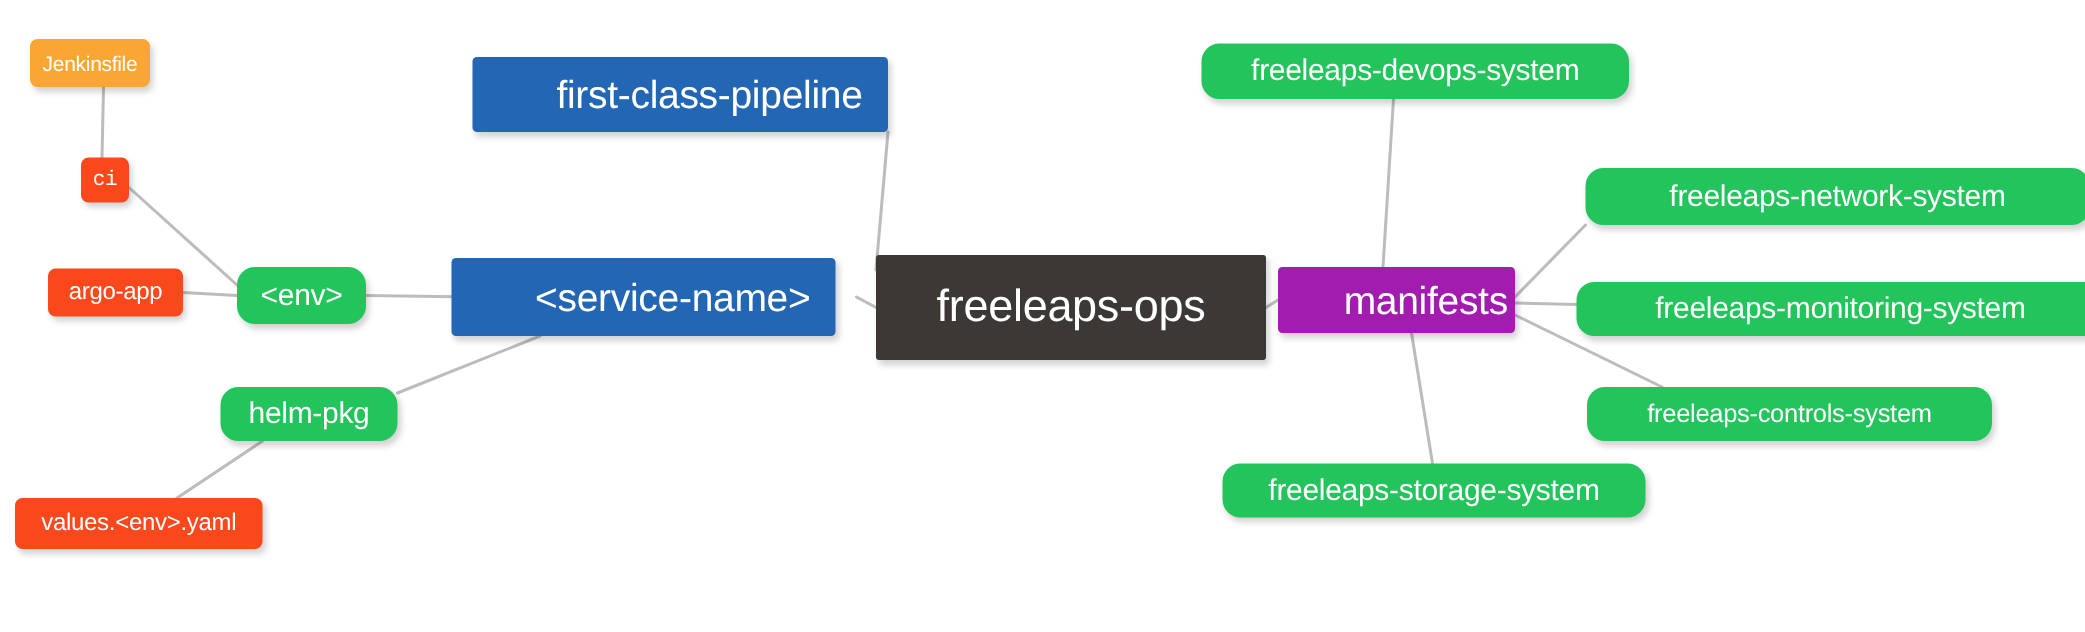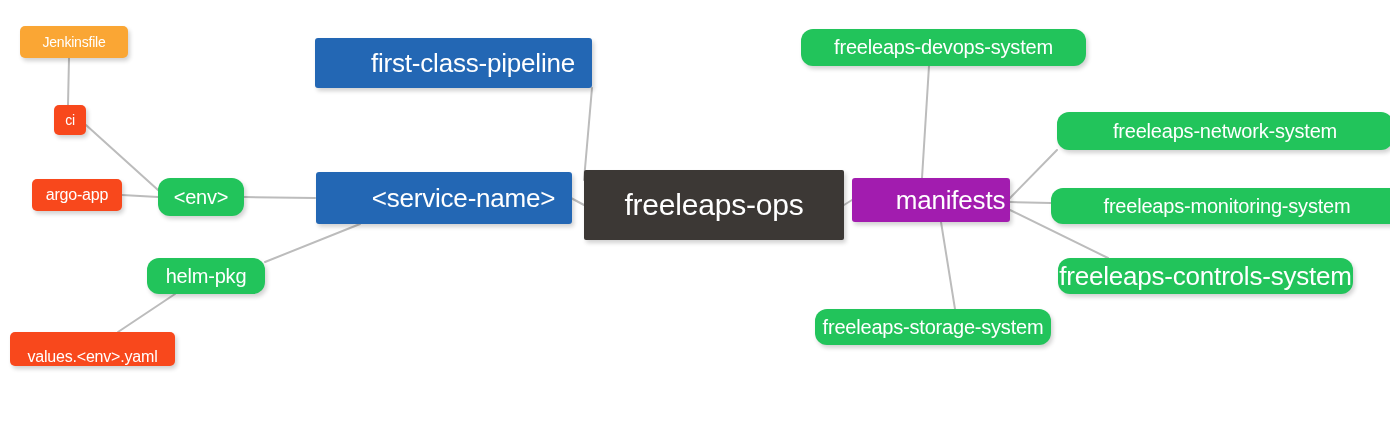--- a/index.html
+++ b/index.html
@@ -71,56 +71,56 @@
       <path d="M 922 178 L 929 66" stroke="#bcbcbc" stroke-width="2" fill="none" stroke-linecap="round"></path>
       <path d="M 1010 198 L 1057 150" stroke="#bcbcbc" stroke-width="2" fill="none" stroke-linecap="round"></path>
       <path d="M 1010 202 L 1051 203" stroke="#bcbcbc" stroke-width="2" fill="none" stroke-linecap="round"></path>
       <path d="M 1010 210 L 1108 258" stroke="#bcbcbc" stroke-width="2" fill="none" stroke-linecap="round"></path>
       <path d="M 941 222 L 955 309" stroke="#bcbcbc" stroke-width="2" fill="none" stroke-linecap="round"></path>
     </svg>
   <div id="node-layer">
       <div class="mm-node root" style="left: 584px; top: 170px; width: 260px; height: 70px; background: rgb(60, 56, 53); font-size: 30px; align-items: center;">
         <span>freeleaps-ops</span>
       </div>
-      <div class="mm-node lvl1" style="left: 316px; top: 172px; width: 256px; height: 52px; background: rgb(35, 103, 180); font-size: 26px;">
+      <div class="mm-node lvl1" style="left: 301px; top: 172px; width: 256px; height: 52px; background: rgb(35, 103, 180); font-size: 26px;">
         <span>&lt;service-name&gt;</span>
       </div>
       <div class="mm-node lvl1" style="left: 315px; top: 38px; width: 277px; height: 50px; background: rgb(35, 103, 180); font-size: 26px;">
         <span>first-class-pipeline</span>
       </div>
       <div class="mm-node lvl1" style="left: 852px; top: 178px; width: 158px; height: 44px; background: #a21caf; font-size: 26px;">
         <span>manifests</span>
       </div>
       <div class="mm-node lvl2" style="left: 158px; top: 178px; width: 86px; height: 38px; background: rgb(34, 196, 91); font-size: 20px; justify-content: center;">
         <span>&lt;env&gt;</span>
       </div>
       <div class="mm-node lvl2" style="left: 147px; top: 258px; width: 118px; height: 36px; background: rgb(34, 196, 91); font-size: 20px;">
         <span>helm-pkg</span>
       </div>
-      <div class="mm-node lvl3" style="left: 54px; top: 105px; width: 32px; height: 30px; background: rgb(248, 72, 28); font-size: 14px;">
+      <div class="mm-node lvl3" style="left: 54px; top: 105px; width: 32px; height: 30px; background: rgb(248, 72, 28); font-size: 14px; font-family: Liberation Mono, monospace;">
         <span>ci</span>
       </div>
-      <div class="mm-node lvl3" style="left: 20px; top: 26px; width: 108px; height: 32px; background: rgb(250, 166, 52); font-size: 14px;">
+      <div class="mm-node lvl3" style="left: 20px; top: 26px; width: 80px; height: 32px; background: rgb(250, 166, 52); font-size: 14px;">
         <span>Jenkinsfile</span>
       </div>
       <div class="mm-node lvl3" style="left: 32px; top: 179px; width: 90px; height: 32px; background: rgb(248, 72, 28); font-size: 16px;">
         <span>argo-app</span>
       </div>
-      <div class="mm-node lvl3" style="left: 10px; top: 332px; width: 165px; height: 34px; background: rgb(248, 72, 28); font-size: 16px; align-items: flex-end;">
+      <div class="mm-node lvl3" style="left: 10px; top: 332px; width: 165px; height: 34px; background: rgb(248, 72, 28); font-size: 16px;">
         <span>values.&lt;env&gt;.yaml</span>
       </div>
       <div class="mm-node lvl2" style="left: 801px; top: 29px; width: 285px; height: 37px; background: rgb(34, 196, 91); font-size: 20px;">
         <span>freeleaps-devops-system</span>
       </div>
       <div class="mm-node lvl2" style="left: 1057px; top: 112px; width: 336px; height: 38px; background: rgb(34, 196, 91); font-size: 20px;">
         <span>freeleaps-network-system</span>
       </div>
       <div class="mm-node lvl2" style="left: 1051px; top: 188px; width: 352px; height: 36px; background: rgb(34, 196, 91); font-size: 20px;">
         <span>freeleaps-monitoring-system</span>
       </div>
-      <div class="mm-node lvl2" style="left: 1058px; top: 258px; width: 295px; height: 36px; background: rgb(34, 196, 91); font-size: 26px;">
+      <div class="mm-node lvl2" style="left: 1058px; top: 258px; width: 270px; height: 36px; background: rgb(34, 196, 91); font-size: 17px;">
         <span>freeleaps-controls-system</span>
       </div>
-      <div class="mm-node lvl2" style="left: 815px; top: 309px; width: 236px; height: 36px; background: rgb(34, 196, 91); font-size: 20px;">
+      <div class="mm-node lvl2" style="left: 815px; top: 309px; width: 282px; height: 36px; background: rgb(34, 196, 91); font-size: 20px;">
         <span>freeleaps-storage-system</span>
       </div>
     </div>
 </div>
 
 </body></html>

